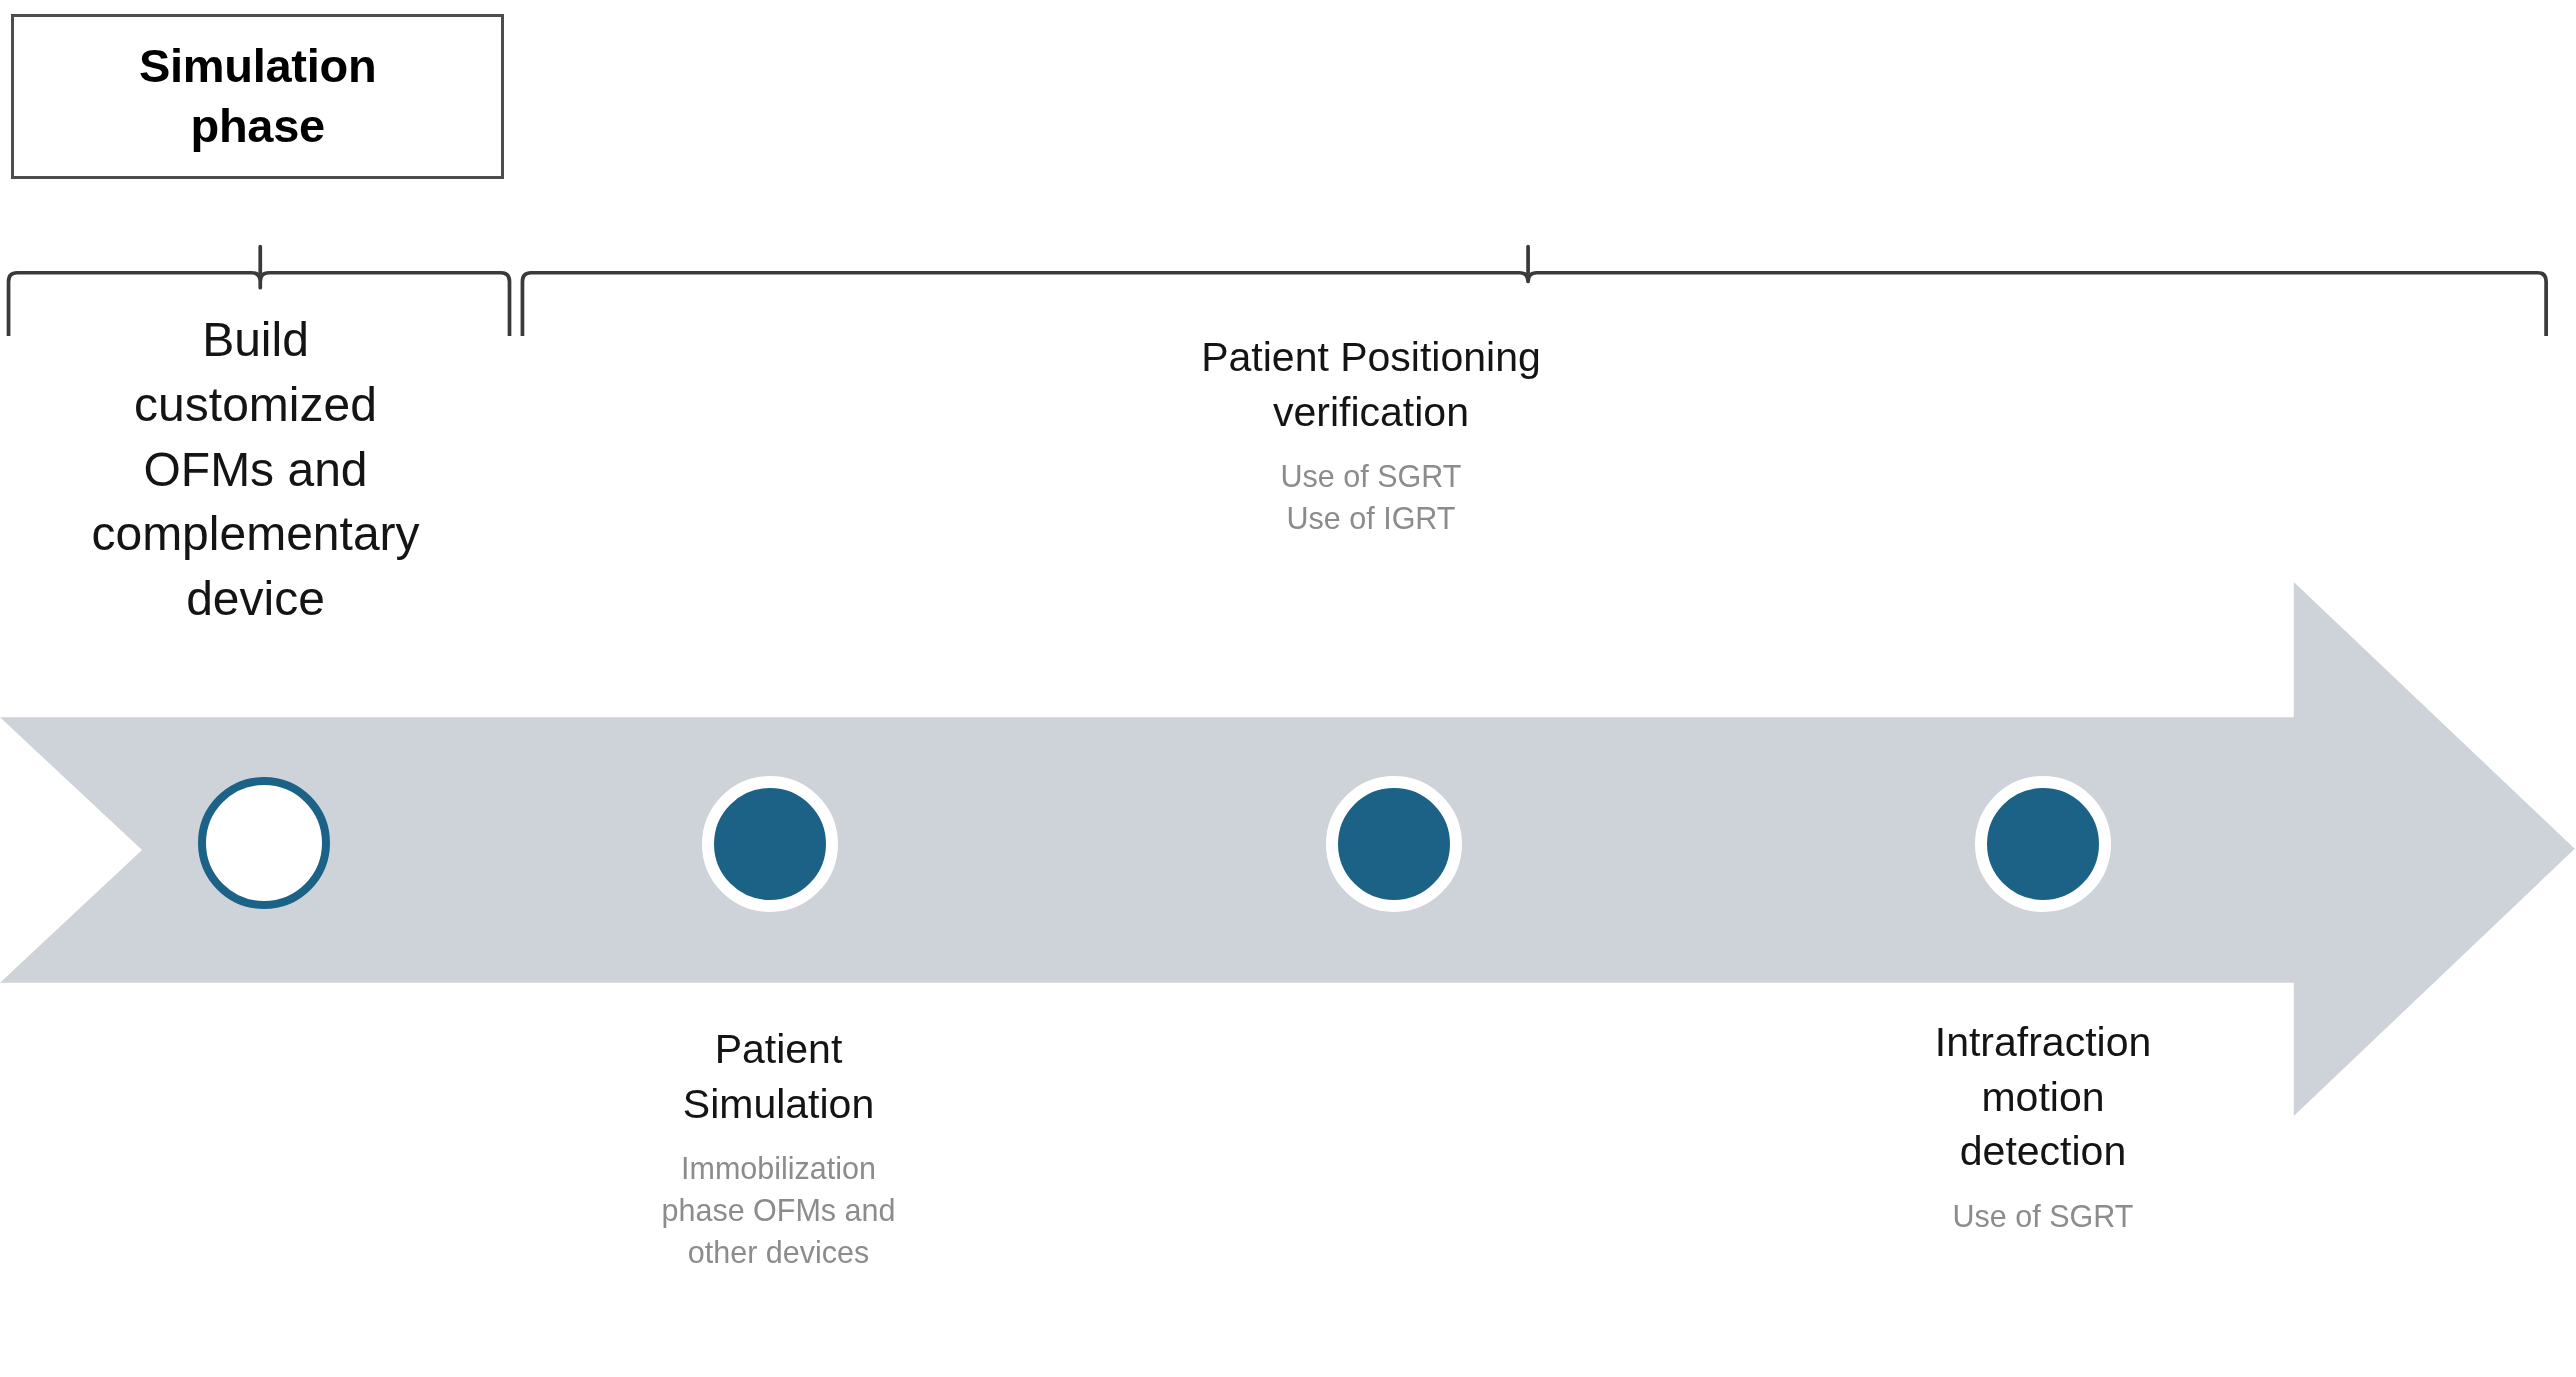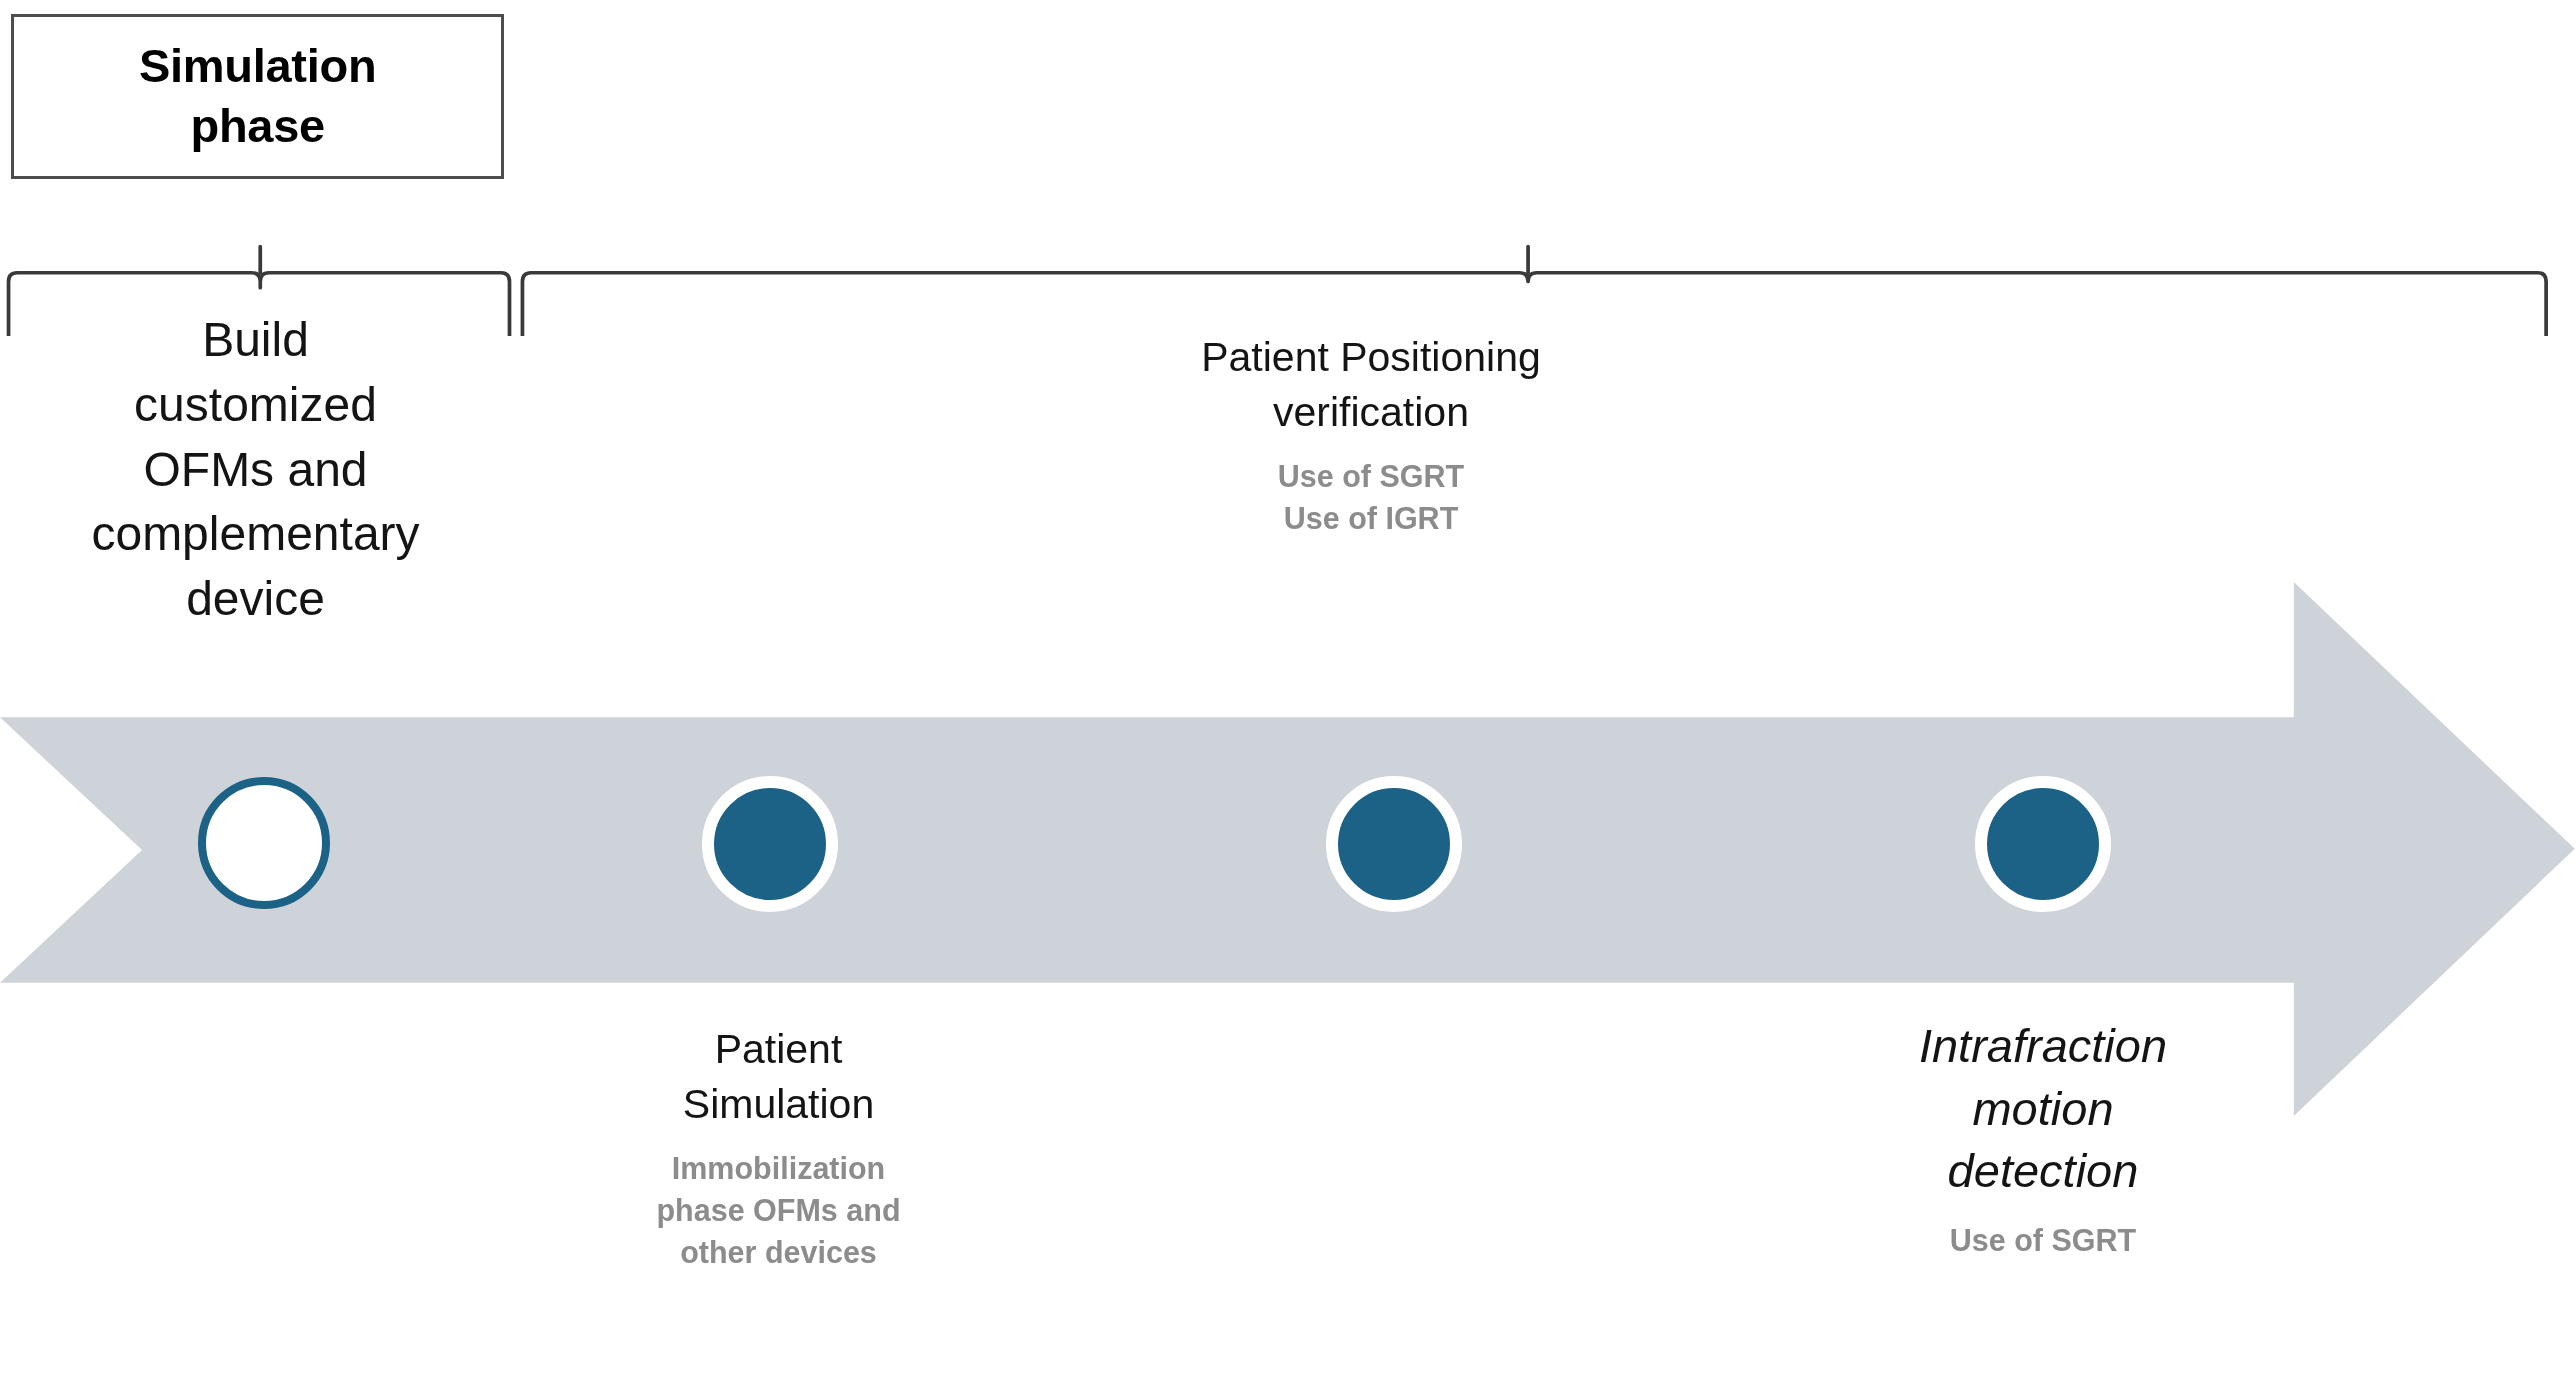--- a/index.html
+++ b/index.html
@@ -94,21 +94,21 @@
     line-height: 1.33;
     color: #141414;
     white-space: pre-line;
   }
   .callout .subline {
     font-size: 30.5px;
     line-height: 1.38;
     color: #8c8c8c;
     white-space: pre-line;
   }
-  .callout .subline.gap-top { margin-top: 16px; font-weight: bold; }
+  .callout .subline.gap-top { margin-top: 16px; }
 
   #callout-build {
     left: 0px;
     top: 308px;
     width: 511px;
   }
   #callout-build .headline { font-size: 48px; line-height: 1.35; }
 
   #callout-verification {
     left: 997px;
@@ -122,21 +122,21 @@
     top: 1022px;
     width: 461px;
   }
   #callout-positioning .headline { font-size: 41px; }
 
   #callout-intrafraction {
     left: 1825px;
     top: 1015px;
     width: 436px;
   }
-  #callout-intrafraction .headline { font-size: 47px; font-style: italic; }
+  #callout-intrafraction .headline { font-size: 41px; }
 </style>
 </head>
 <body>
 
 <div id="stage">
 
   <div id="phase-box-simulation" class="phase-box">
     <span class="phase-title">Simulation
 phase</span>
   </div>

